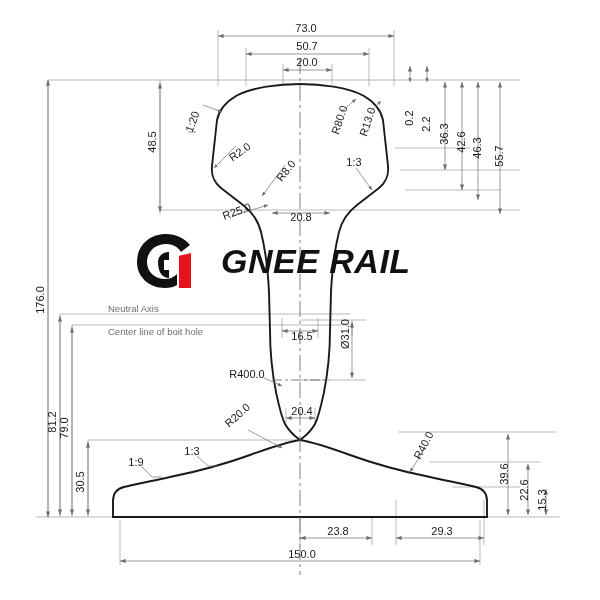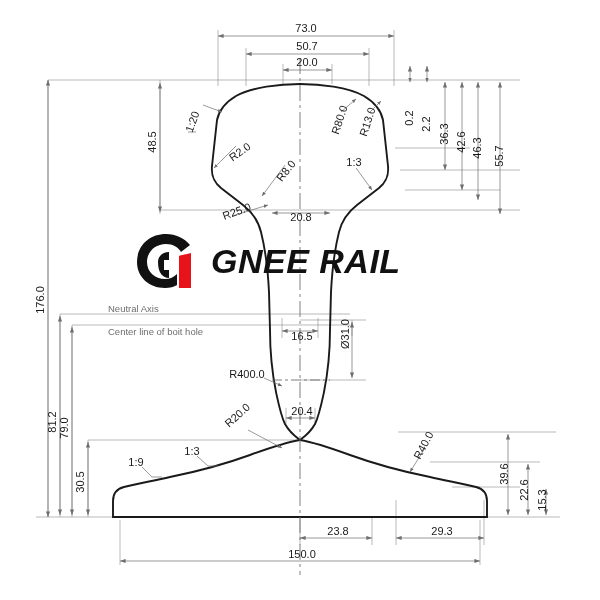--- a/index.html
+++ b/index.html
@@ -2,21 +2,21 @@
 <html><head>
 <meta charset="utf-8">
 <style>
   html,body{margin:0;padding:0;background:#ffffff;}
   body{width:600px;height:600px;overflow:hidden;
        font-family:"Liberation Sans", sans-serif;}
   #stage{position:relative;width:600px;height:600px;background:#fff;}
   svg{display:block;}
   .dimtxt{font-family:"Liberation Sans", sans-serif;font-size:11px;fill:#1a1a1a;}
   .axistxt{font-family:"Liberation Sans", sans-serif;font-size:9.5px;fill:#6e6e6e;}
-  .logo-wrap{position:absolute;left:135px;top:232px;display:flex;align-items:center;gap:14px;}
+  .logo-wrap{position:absolute;left:135px;top:232px;display:flex;align-items:center;gap:24px;}
   .logo-text{font-family:"Liberation Sans", sans-serif;font-weight:bold;font-style:italic;
              font-size:34px;letter-spacing:0.5px;color:#111;line-height:1;white-space:nowrap;}
 </style>
 </head>
 <body>
 
 <div id="stage">
 <svg width="600" height="600" viewBox="0 0 600 600">
 
   <defs>

